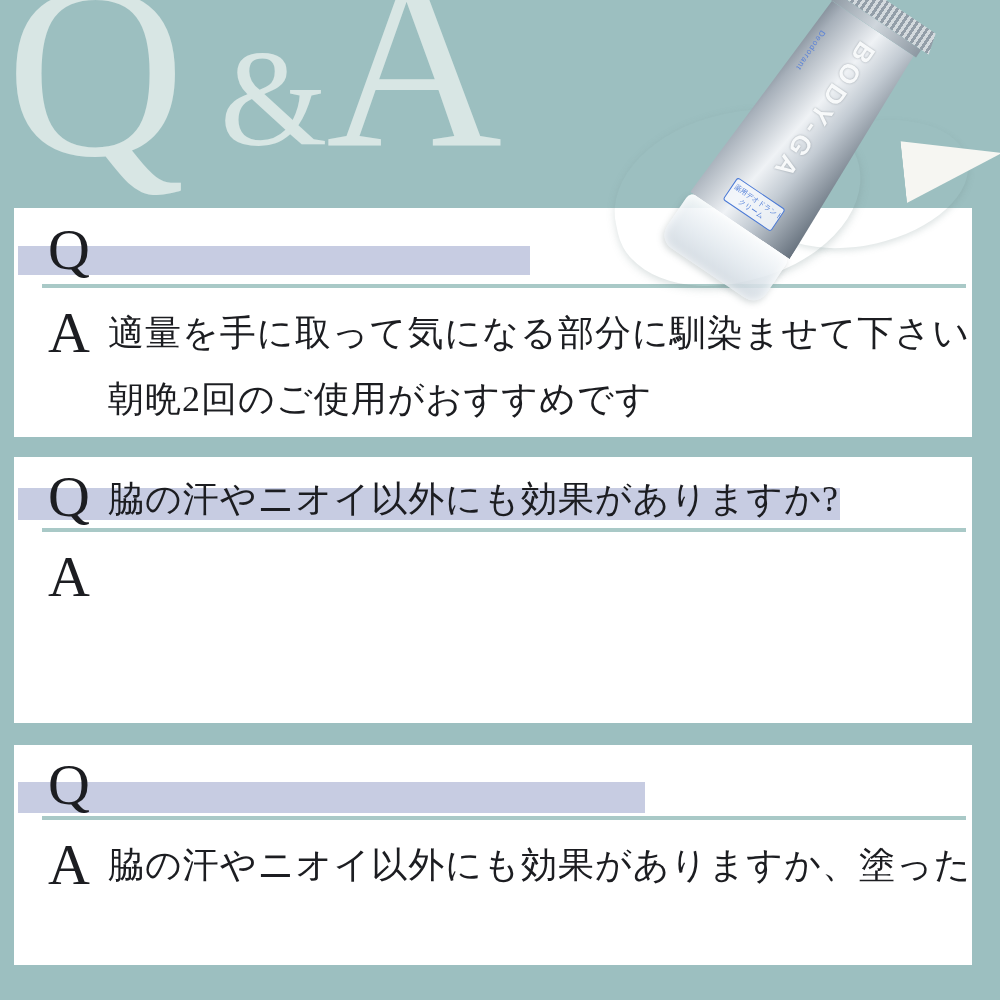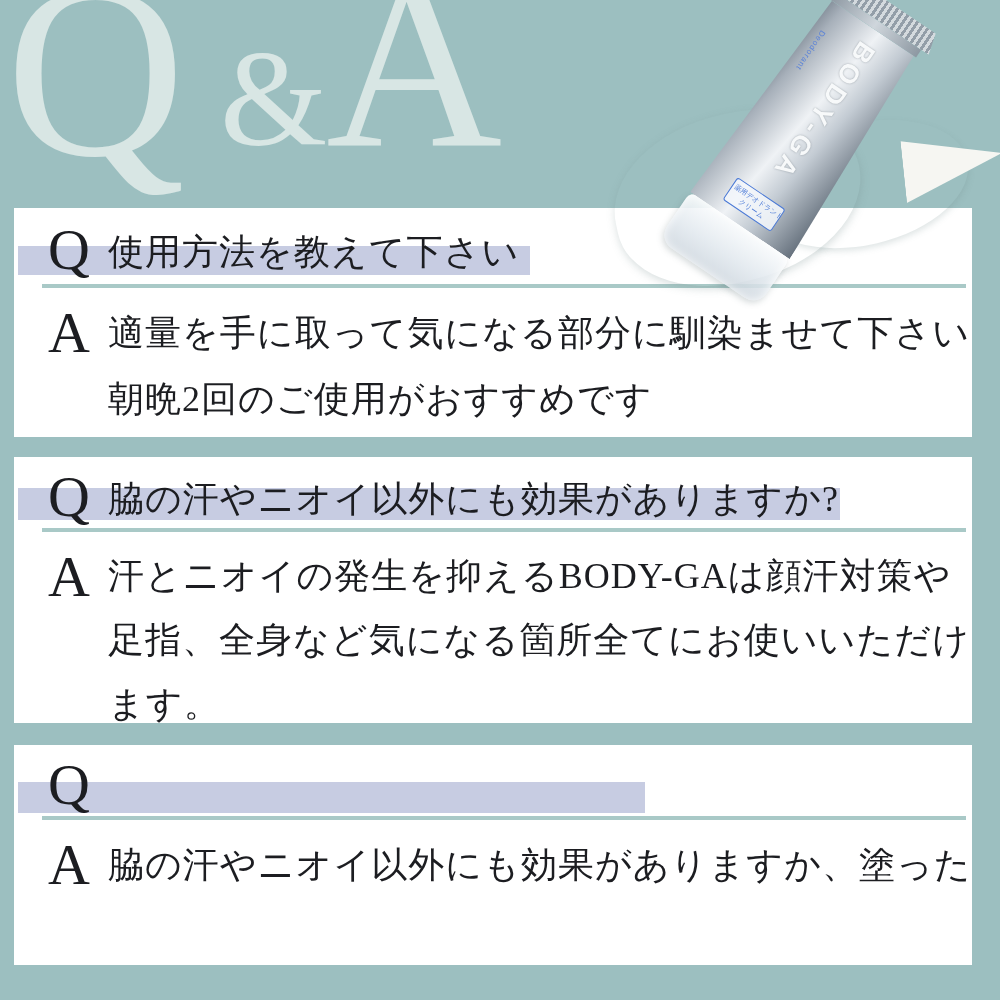--- a/index.html
+++ b/index.html
@@ -112,46 +112,40 @@
         </div>
       </div>
       <div class="cap"></div>
     </div>
   </div>
 
   <section class="card card-1">
     <div class="hl hl-1"></div>
     <div class="qrow">
       <div class="big-letter">Q</div>
-      <div class="q-text">使用方法を教えて下さい</div>
     </div>
     <div class="divider"></div>
     <div class="arow">
       <div class="big-letter">A</div>
       <div class="a-text">
         <p>適量を手に取って気になる部分に馴染ませて下さい。</p>
         <p>朝晩2回のご使用がおすすめです</p>
       </div>
     </div>
   </section>
 
   <section class="card card-2">
     <div class="hl hl-2"></div>
     <div class="qrow">
       <div class="big-letter">Q</div>
       <div class="q-text">脇の汗やニオイ以外にも効果がありますか?</div>
     </div>
     <div class="divider"></div>
     <div class="arow">
       <div class="big-letter">A</div>
-      <div class="a-text">
-        <p>汗とニオイの発生を抑えるBODY-GAは顔汗対策や</p>
-        <p>足指、全身など気になる箇所全てにお使いいただけ</p>
-        <p>ます。</p>
-      </div>
     </div>
   </section>
 
   <section class="card card-3">
     <div class="hl hl-3"></div>
     <div class="qrow">
       <div class="big-letter">Q</div>
     </div>
     <div class="divider"></div>
     <div class="arow">

